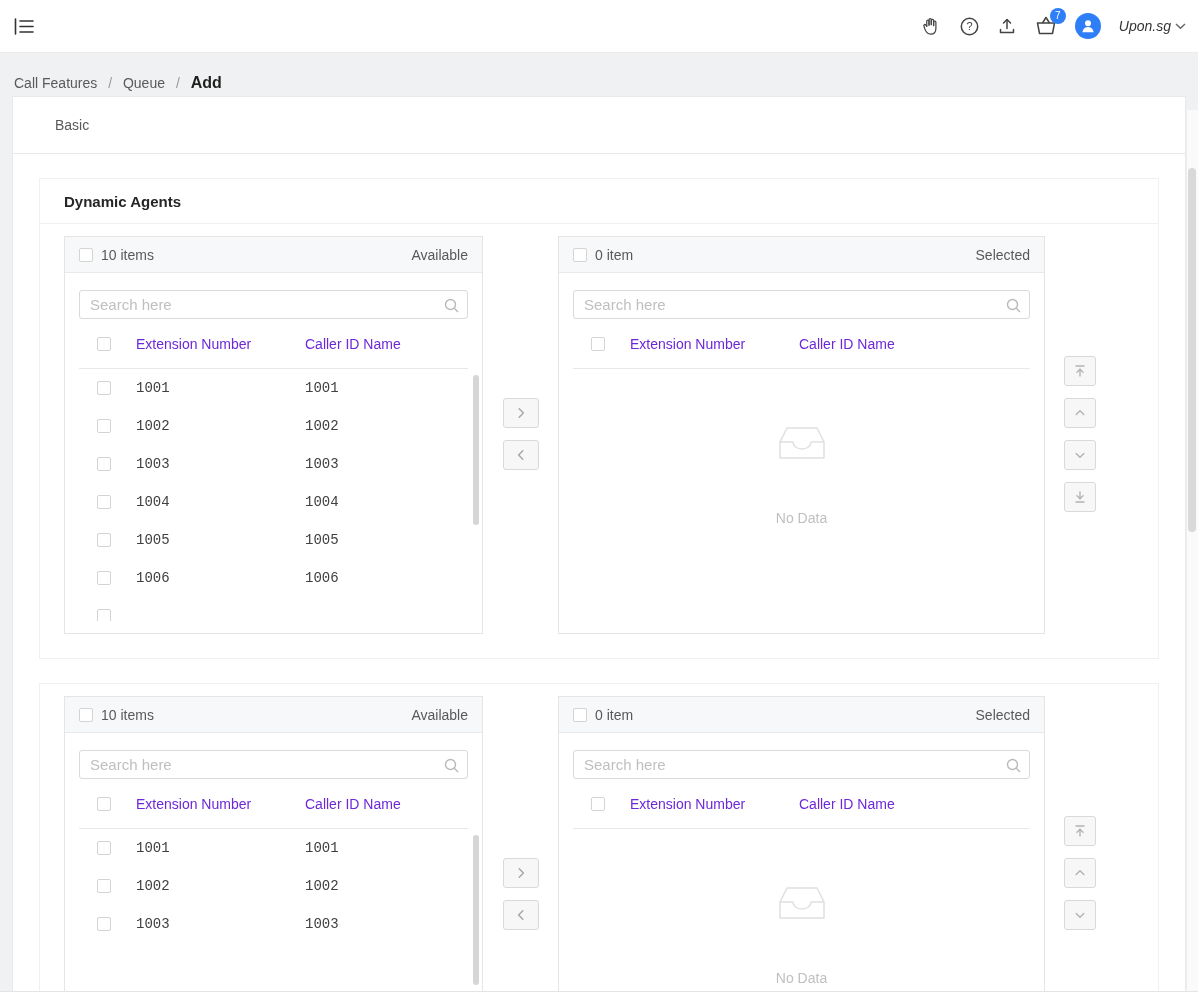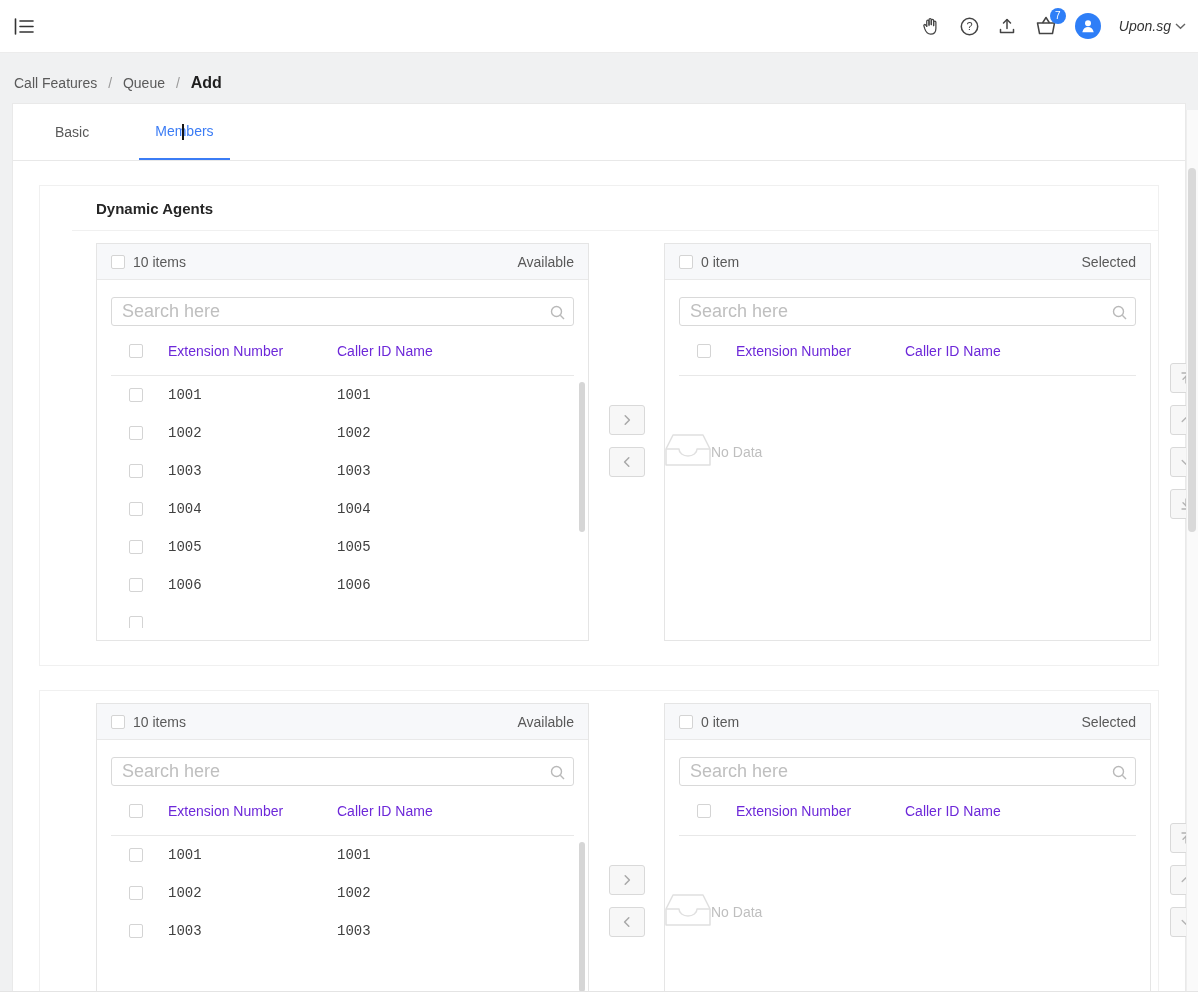--- a/index.html
+++ b/index.html
@@ -14,65 +14,65 @@
   .topbar-right { display:flex; align-items:center; gap:18px; }
   .badge-wrap { position:relative; }
   .badge { position:absolute; top:-8px; right:-9px; min-width:16px; height:16px;
     border-radius:8px; background:#2e7ef7; color:#fff; font-size:10px; line-height:16px;
     text-align:center; padding:0 4px; }
   .avatar { width:26px; height:26px; border-radius:50%; background:#2e7ef7;
     display:flex; align-items:center; justify-content:center; cursor:pointer; }
   .account { display:flex; align-items:center; gap:4px; font-size:14px; color:#333; cursor:pointer;font-style:italic; }
 
   
-  .breadcrumb { padding:21px 0 0 14px; height:50px; font-size:14px; color:#5a5a5a; }
+  .breadcrumb { padding:21px 0 0 14px; height:43px; font-size:14px; color:#5a5a5a; }
   .breadcrumb .bc-link { cursor:pointer; }
   .breadcrumb .sep { margin:0 7px; color:#9b9b9b; }
   .breadcrumb .current { color:#1f1f1f; font-weight:bold; font-size:16px; }
 
   
   .card { margin:0 12px; background:#fff; border:1px solid #e9e9e9; border-bottom:none; min-height:1200px; }
   .tabs { display:flex; padding-left:26px; height:57px; border-bottom:1px solid #e8e8e8; }
   .tab { padding:0 16px; margin-right:34px; display:flex; align-items:center;
     font-size:14px; color:#595959; cursor:pointer; position:relative;justify-content:center; }
   .tab.active { color:#3b7cf5; border-bottom:2px solid #3b7cf5; }
   .text-cursor { position:absolute; left:43px; top:20px; width:2px; height:16px; background:#161616; }
 
   
-  .section { margin:24px 26px; border:1px solid #f0f0f0; background:#fff;padding-left:32px; }
+  .section { margin:24px 26px; border:1px solid #f0f0f0; background:#fff; }
   .section-title { font-size:15px; font-weight:bold; color:#262626;
     padding:14px 24px 13px; border-bottom:1px solid #f0f0f0; }
   .section-content { display:flex; align-items:flex-start; padding:12px 24px 24px; }
 
   
-  .panel { width:493px; border:1px solid #e5e5e5; background:#fff; flex:none; }
+  .panel { width:419px; border:1px solid #e5e5e5; background:#fff; flex:none; }
   .panel-head { height:36px; background:#f7f8fa; border-bottom:1px solid #e9e9e9;
     display:flex; align-items:center; gap:8px; padding:0 14px; font-size:14px; color:#595959; }
   .panel-head .spacer { flex:1; }
   .checkbox { width:14px; height:14px; border:1px solid #d4d4d4; border-radius:2px;
     background:#fff; flex:none; cursor:pointer; }
   .panel-body { height:360px; position:relative; overflow:hidden; }
   .search-wrap { margin:17px 14px 0; position:relative; }
   .search-input { width:100%; height:29px; border:1px solid #d9d9d9; border-radius:3px;
-    padding:0 30px 0 10px; font-size:18px; color:#333; outline:none; font-family:inherit; background:#fff; }
+    padding:0 30px 0 10px; font-size:15px; color:#333; outline:none; font-family:inherit; background:#fff; }
   .search-input::placeholder { color:#bfbfbf; }
   .search-icon { position:absolute; right:9px; top:8px; line-height:0; }
   .thead { height:50px; margin:0 14px; display:flex; align-items:center;
     border-bottom:1px solid #e8e8e8; font-size:14px; color:#6d28d9; }
   .thead .checkbox, .row .checkbox { margin-left:18px; }
   .col-ext { margin-left:25px; width:169px; }
   .rows { height:252px; overflow:hidden; }
   .row { height:38px; display:flex; align-items:center; padding:0 14px;
     font-size:14px; color:#404040; cursor:pointer;font-family:Liberation Mono, monospace; }
   .row.partial { align-items:flex-start; padding-top:12px; }
   .list-thumb { position:absolute; right:3px; top:102px; width:6px; height:150px;
     background:#d6d6d6; border-radius:3px; cursor:pointer; }
 
-  .empty { display:flex; flex-direction:row; align-items:flex-start; margin-top:56px;
-    color:#bfbfbf; font-size:14px; }
+  .empty { display:flex; flex-direction:column; align-items:center; margin-top:56px;
+    color:#bfbfbf; font-size:14px;gap:37px; }
   .empty .no-data { margin-top:12px; }
 
   
   .transfer-col { margin:162px 0 0 20px; display:flex; flex-direction:column; gap:12px; flex:none; }
   .sq-btn { width:36px; height:30px; background:#f7f7f7; border:1px solid #d9d9d9;
     border-radius:3px; display:flex; align-items:center; justify-content:center; cursor:pointer; }
   .selected-panel { margin-left:19px; width:487px; }
   .reorder-col { margin:120px 0 0 19px; display:flex; flex-direction:column; gap:12px; flex:none; }
   .reorder-col .sq-btn { width:32px; }
 
@@ -147,24 +147,20 @@
   <span class="sep">/</span>
   <span class="current">Add</span>
 </div>
 
 <div class="card">
 
   <div class="tabs">
     <div class="tab">
       <span>Basic</span>
     </div>
-    <div class="tab active">
-      <span>Members</span>
-      <span class="text-cursor"></span>
-    </div>
   </div>
 
   <div class="section">
     <div class="section-title">Dynamic Agents</div>
     <div class="section-content">
 
       <div class="panel">
         <div class="panel-head">
           <span class="checkbox"></span>
           <span>10 items</span>

